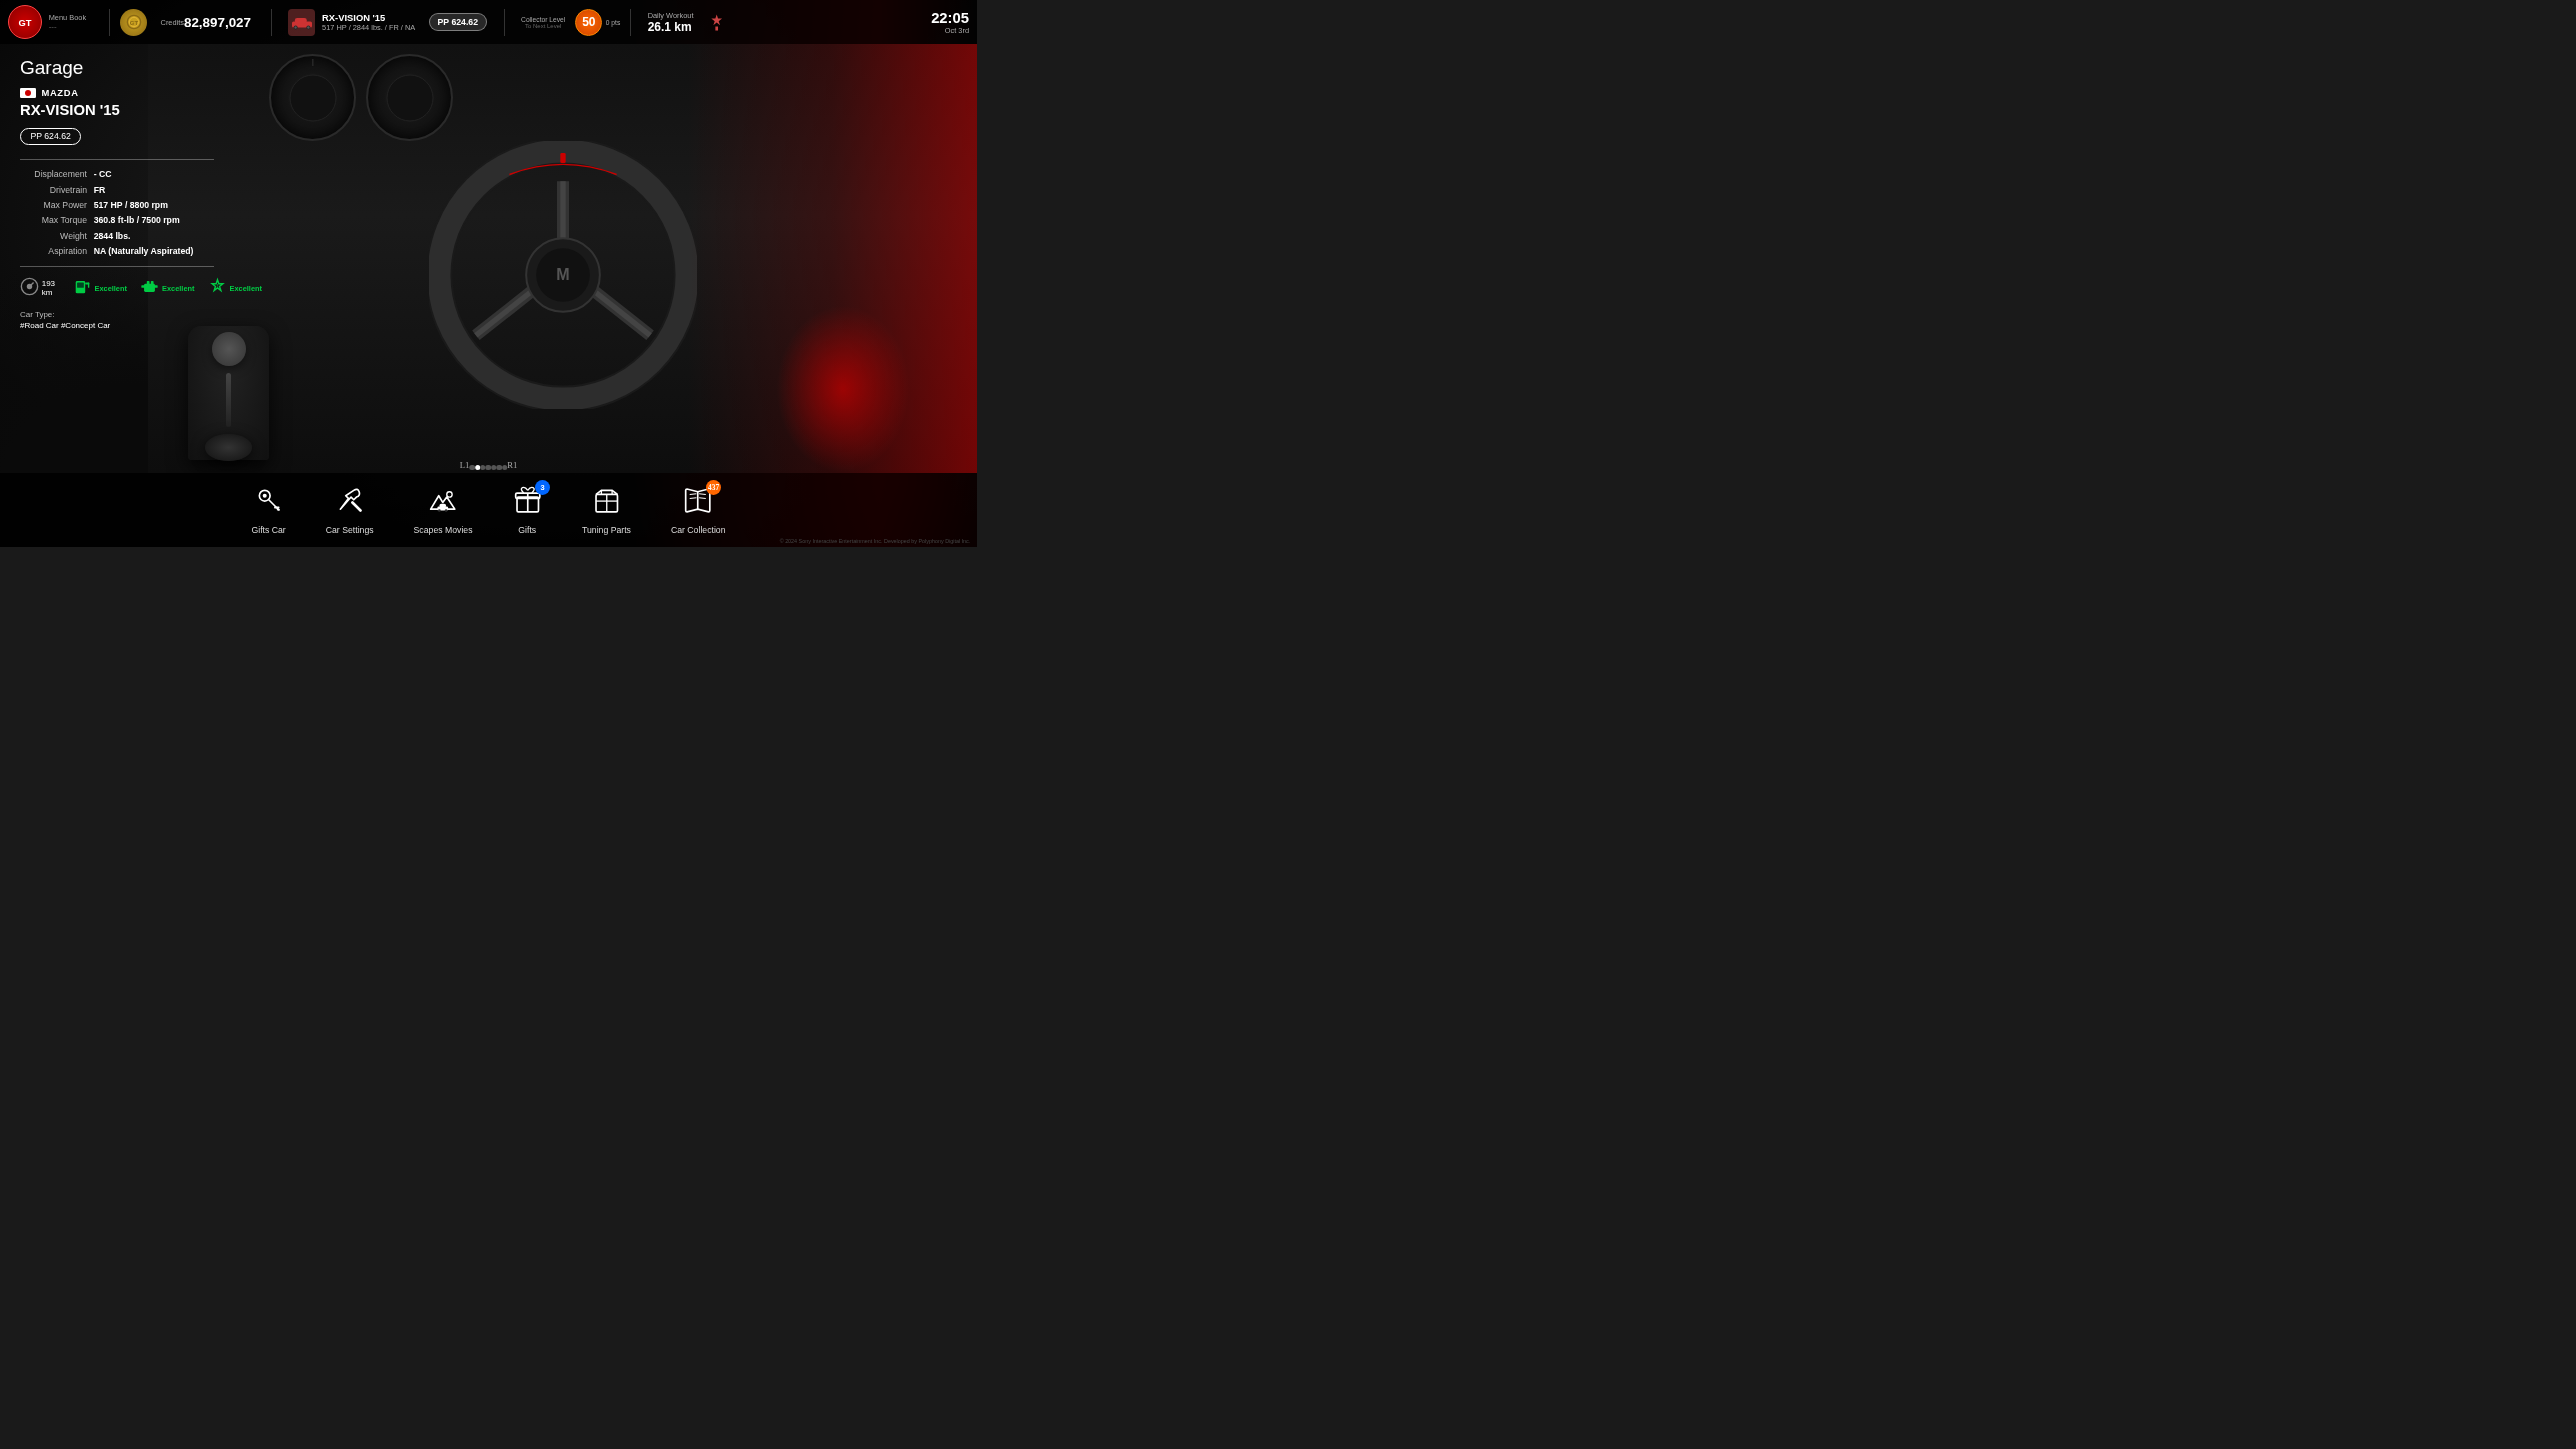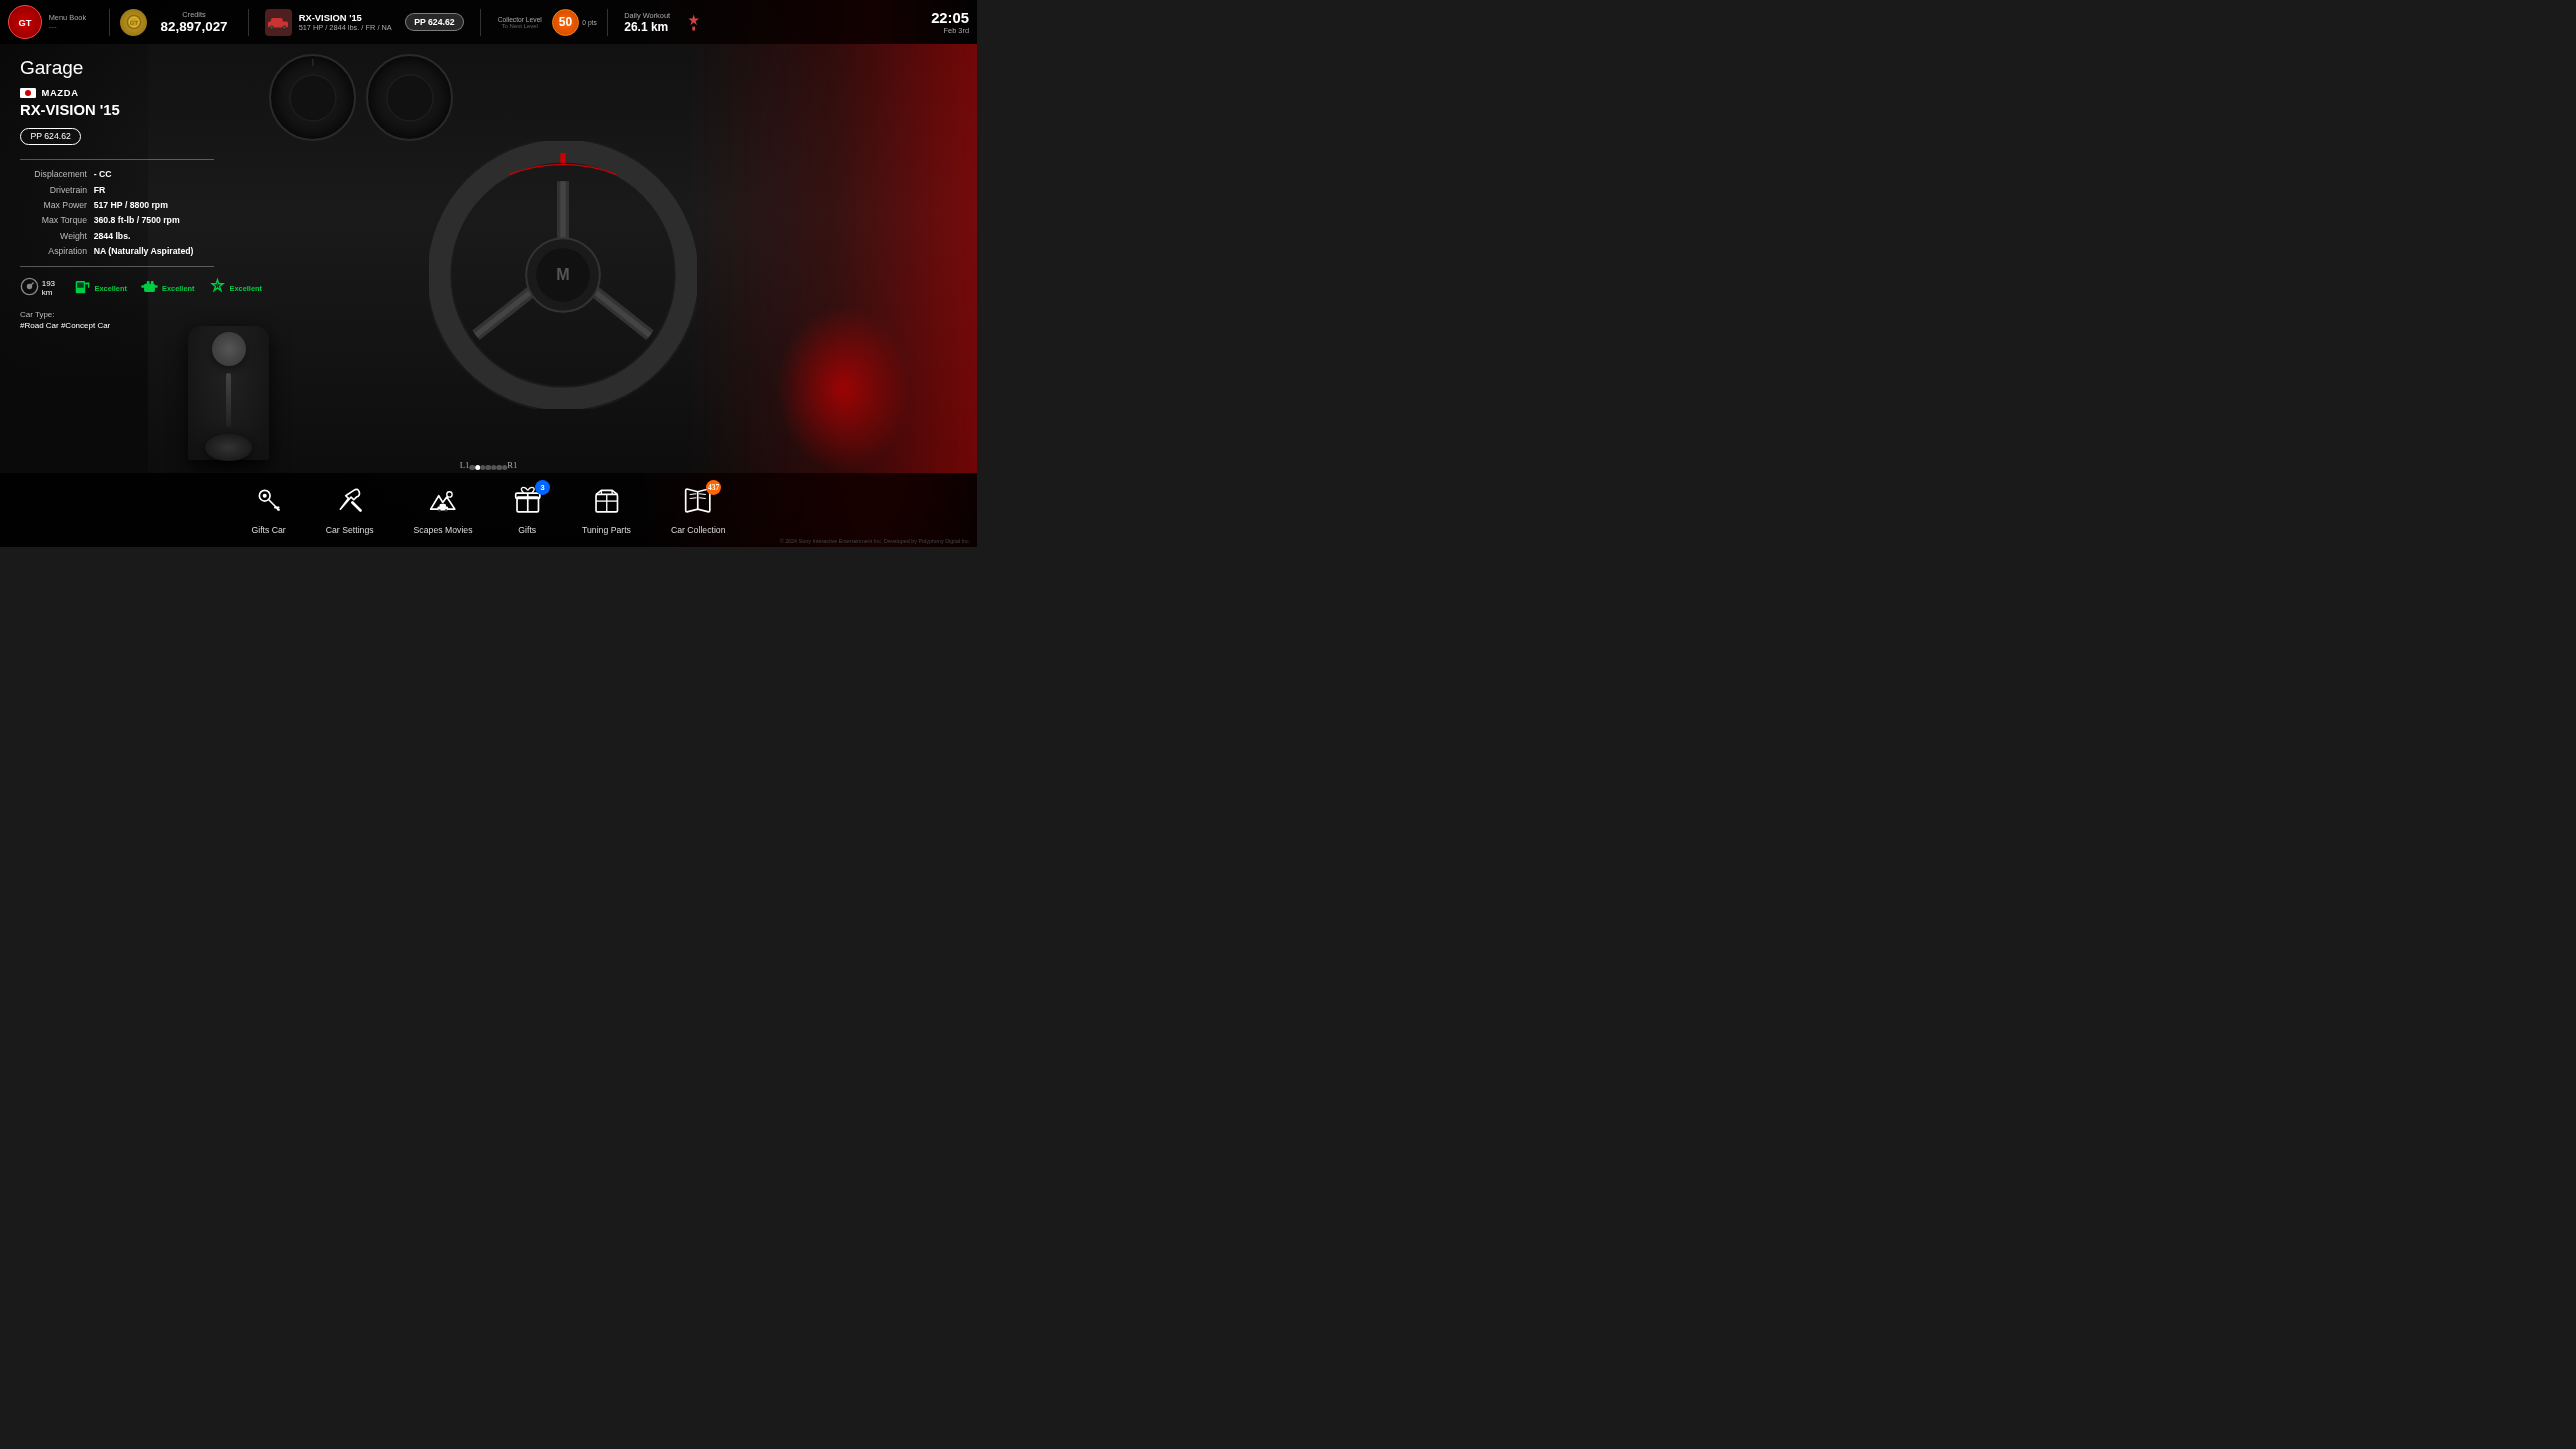--- a/index.html
+++ b/index.html
@@ -107,21 +107,21 @@
     .nav-divider {
       width: 0.7px;
       height: 27px;
       background: #333;
       margin: 0 10px;
       flex-shrink: 0;
     }
 
     .nav-credits-section {
       display: flex;
-      flex-direction: column;
+      flex-direction: row;
       align-items: center;
       margin: 0 10px;
       flex-shrink: 0;
     }
 
     .nav-credits-label {
       font-size: 7.4px;
       color: #aaa;
     }
 
@@ -671,21 +671,21 @@
 
   <div class="nav-trophy-icon">
     <svg width="13.4" height="19" viewBox="0 0 20 28">
       <polygon points="10,2 12,8 18,8 13,12 15,18 10,14 5,18 7,12 2,8 8,8" fill="#cc4444"></polygon>
       <rect x="8" y="20" width="4" height="6" fill="#cc4444"></rect>
     </svg>
   </div>
 
   <div class="nav-time-section">
     <span class="nav-time">22:05</span>
-    <span class="nav-date">Feb 3rd</span>
+    <span class="nav-date">Oct 3rd</span>
   </div>
 </div>
 
 <div class="left-panel">
   <h1 class="garage-title">Garage</h1>
   
   <div class="car-country">
     <div class="flag-jp">
       <div class="flag-jp-circle"></div>
     </div>

